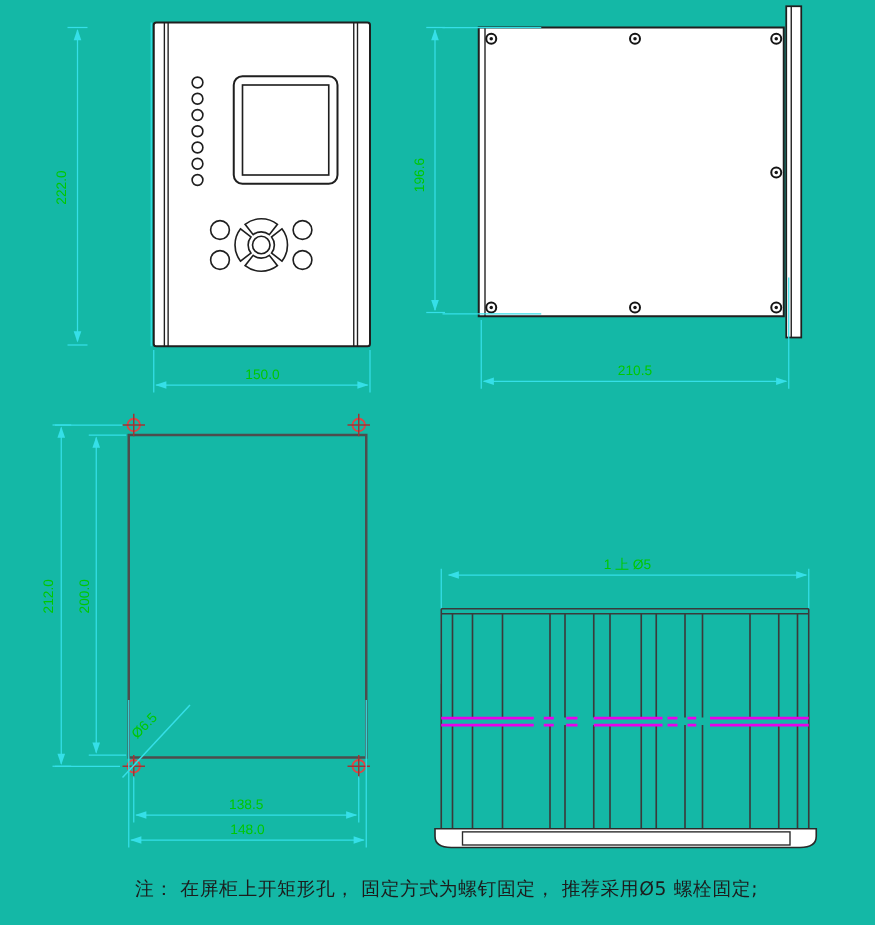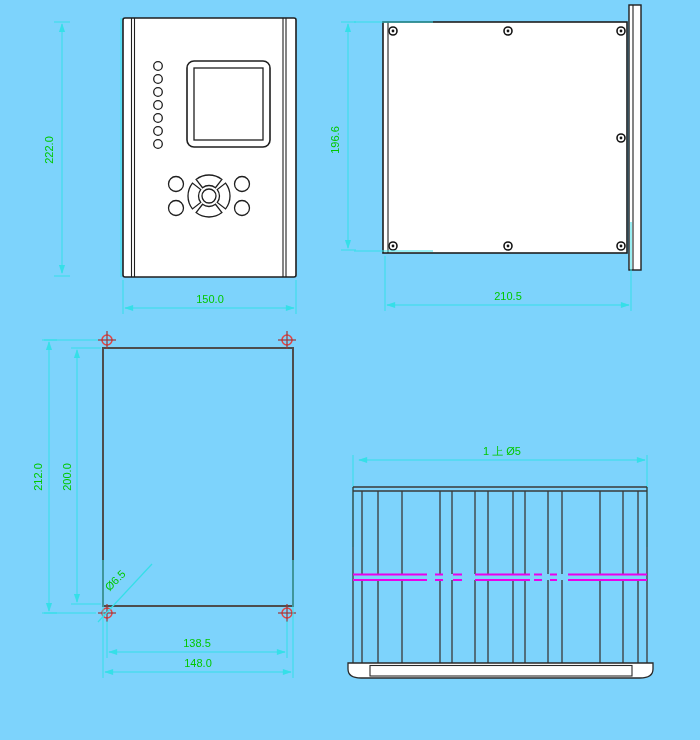--- a/index.html
+++ b/index.html
@@ -1,16 +1,16 @@
 <!DOCTYPE html>
 <html><head>
 <meta charset="utf-8">
 <style>
   html,body{margin:0;padding:0;background:#ffffff;}
-  .canvas{position:relative;width:700px;height:740px;background:#7dd3fc;overflow:hidden;
+  .canvas{position:relative;width:700px;height:740px;background:#14b8a6;overflow:hidden;
           font-family:"Liberation Sans", sans-serif;}
   svg{position:absolute;left:0;top:0;}
   .dimtext{fill:#00c800;font-size:11px;font-family:"Liberation Sans",sans-serif;}
   .note{position:absolute;left:108px;top:702px;width:560px;font-size:15px;color:#1c1c1c;
         font-family:"DejaVu Sans",sans-serif;letter-spacing:0.5px;}
 </style>
 </head>
 <body>
 
 <div class="canvas">
@@ -184,13 +184,14 @@
       <line x1="353" y1="580" x2="647" y2="580" stroke-dasharray="74 8 8 10 9 13 55 4 8 8 7 11 79"></line>
     </g>
 
     <g fill="#ffffff" stroke="#2a2a2a" stroke-width="1.3">
       <path d="M348 663 H653 V669 Q653 678 640 678 H361 Q348 678 348 669 Z"></path>
       <rect x="370" y="665.5" width="262" height="10.5" fill="none" stroke-width="1.1"></rect>
     </g>
   </g>
 </svg>
 
+<div class="note">注： 在屏柜上开矩形孔， 固定方式为螺钉固定， 推荐采用Ø5 螺栓固定;</div>
 </div>
 
 </body></html>

